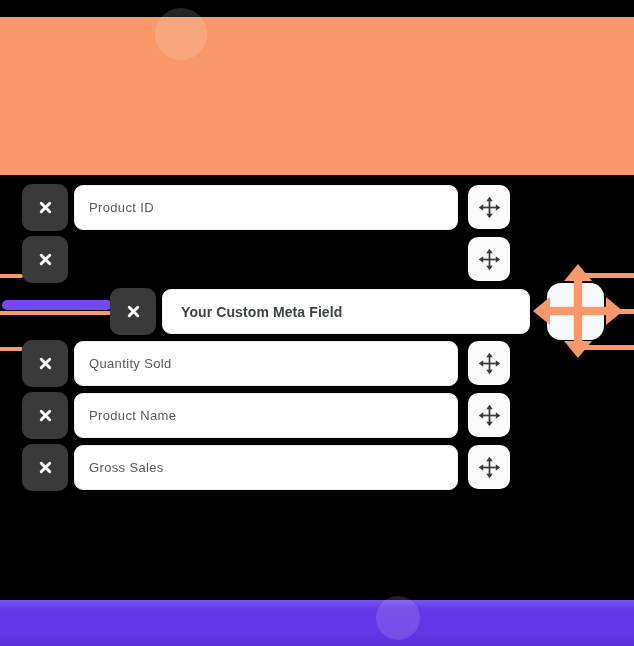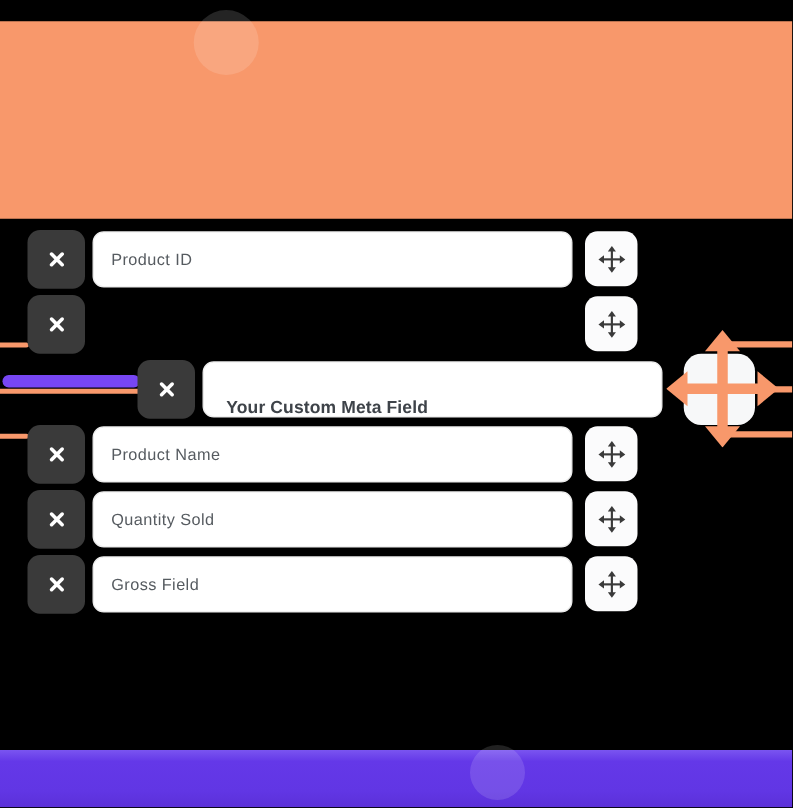--- a/index.html
+++ b/index.html
@@ -55,21 +55,21 @@
     white-space:nowrap;
   }
   .move-btn{
     position:absolute;left:468px;top:1px;width:42px;height:44px;
     background:#FBFBFC;border:none;border-radius:10px;
     display:flex;align-items:center;justify-content:center;
     cursor:grab;padding:0;
   }
   
   .row.custom .x-btn{left:110px;}
-  .row.custom .field{left:162px;width:368px;padding:0 18px;align-items:flex-end;}
+  .row.custom .field{left:162px;width:368px;padding:0 18px;}
   .row.custom .label{
     font-size:14px;font-weight:700;letter-spacing:.1px;
     color:var(--c-custom_label_text,#3E4349);
   }
 
   
   .oline{position:absolute;background:var(--c-accent_orange,#F8986B);}
   .stub-top   {left:0;top:274px;width:23px;height:4px;border-radius:0 2px 2px 0;}
   .stub-bottom{left:0;top:347px;width:23px;height:4px;border-radius:0 2px 2px 0;}
   .underline  {left:0;top:311px;width:112px;height:4px;}
@@ -157,20 +157,41 @@
 
   </div>
 
   <div class="row">
     <button class="x-btn">
       <svg width="17" height="17" viewBox="0 0 20 20" xmlns="http://www.w3.org/2000/svg">
         <path d="M5 5 L15 15 M15 5 L5 15" stroke="#FFFFFF" stroke-width="3.4" stroke-linecap="round"></path>
       </svg>
     </button>
     <div class="field">
+      <span class="label">Quantity Sold</span>
+    </div>
+    <button class="move-btn">
+      <svg width="23" height="23" viewBox="0 0 24 24" fill="#3A3A3A" xmlns="http://www.w3.org/2000/svg">
+        <rect x="11.1" y="4" width="1.8" height="16"></rect>
+        <polygon points="12,0.8 8.6,5.4 15.4,5.4"></polygon>
+        <polygon points="12,23.2 8.6,18.6 15.4,18.6"></polygon>
+        <rect x="4" y="11.1" width="16" height="1.8"></rect>
+        <polygon points="0.8,12 5.4,8.6 5.4,15.4"></polygon>
+        <polygon points="23.2,12 18.6,8.6 18.6,15.4"></polygon>
+      </svg>
+    </button>
+  </div>
+
+  <div class="row">
+    <button class="x-btn">
+      <svg width="17" height="17" viewBox="0 0 20 20" xmlns="http://www.w3.org/2000/svg">
+        <path d="M5 5 L15 15 M15 5 L5 15" stroke="#FFFFFF" stroke-width="3.4" stroke-linecap="round"></path>
+      </svg>
+    </button>
+    <div class="field">
       <span class="label">Product Name</span>
     </div>
     <button class="move-btn">
       <svg width="23" height="23" viewBox="0 0 24 24" fill="#3A3A3A" xmlns="http://www.w3.org/2000/svg">
         <rect x="11.1" y="4" width="1.8" height="16"></rect>
         <polygon points="12,0.8 8.6,5.4 15.4,5.4"></polygon>
         <polygon points="12,23.2 8.6,18.6 15.4,18.6"></polygon>
         <rect x="4" y="11.1" width="16" height="1.8"></rect>
         <polygon points="0.8,12 5.4,8.6 5.4,15.4"></polygon>
         <polygon points="23.2,12 18.6,8.6 18.6,15.4"></polygon>
@@ -178,42 +199,21 @@
     </button>
   </div>
 
   <div class="row">
     <button class="x-btn">
       <svg width="17" height="17" viewBox="0 0 20 20" xmlns="http://www.w3.org/2000/svg">
         <path d="M5 5 L15 15 M15 5 L5 15" stroke="#FFFFFF" stroke-width="3.4" stroke-linecap="round"></path>
       </svg>
     </button>
     <div class="field">
-      <span class="label">Quantity Sold</span>
-    </div>
-    <button class="move-btn">
-      <svg width="23" height="23" viewBox="0 0 24 24" fill="#3A3A3A" xmlns="http://www.w3.org/2000/svg">
-        <rect x="11.1" y="4" width="1.8" height="16"></rect>
-        <polygon points="12,0.8 8.6,5.4 15.4,5.4"></polygon>
-        <polygon points="12,23.2 8.6,18.6 15.4,18.6"></polygon>
-        <rect x="4" y="11.1" width="16" height="1.8"></rect>
-        <polygon points="0.8,12 5.4,8.6 5.4,15.4"></polygon>
-        <polygon points="23.2,12 18.6,8.6 18.6,15.4"></polygon>
-      </svg>
-    </button>
-  </div>
-
-  <div class="row">
-    <button class="x-btn">
-      <svg width="17" height="17" viewBox="0 0 20 20" xmlns="http://www.w3.org/2000/svg">
-        <path d="M5 5 L15 15 M15 5 L5 15" stroke="#FFFFFF" stroke-width="3.4" stroke-linecap="round"></path>
-      </svg>
-    </button>
-    <div class="field">
-      <span class="label">Gross Field</span>
+      <span class="label">Gross Sales</span>
     </div>
     <button class="move-btn">
       <svg width="23" height="23" viewBox="0 0 24 24" fill="#3A3A3A" xmlns="http://www.w3.org/2000/svg">
         <rect x="11.1" y="4" width="1.8" height="16"></rect>
         <polygon points="12,0.8 8.6,5.4 15.4,5.4"></polygon>
         <polygon points="12,23.2 8.6,18.6 15.4,18.6"></polygon>
         <rect x="4" y="11.1" width="16" height="1.8"></rect>
         <polygon points="0.8,12 5.4,8.6 5.4,15.4"></polygon>
         <polygon points="23.2,12 18.6,8.6 18.6,15.4"></polygon>
       </svg>

